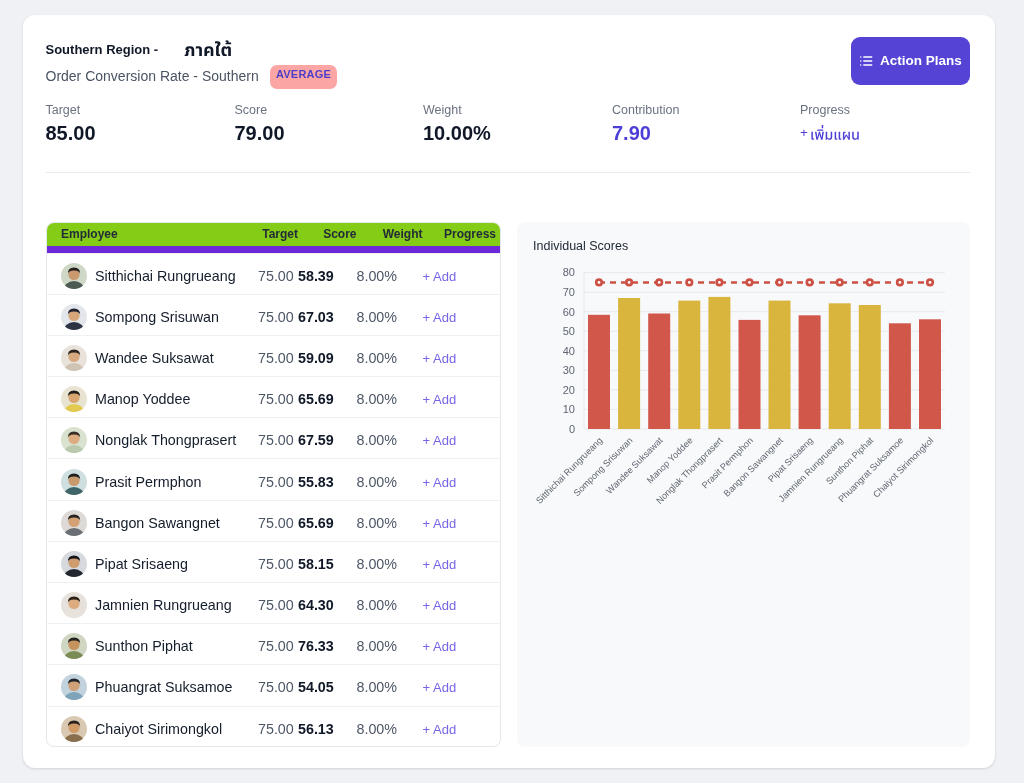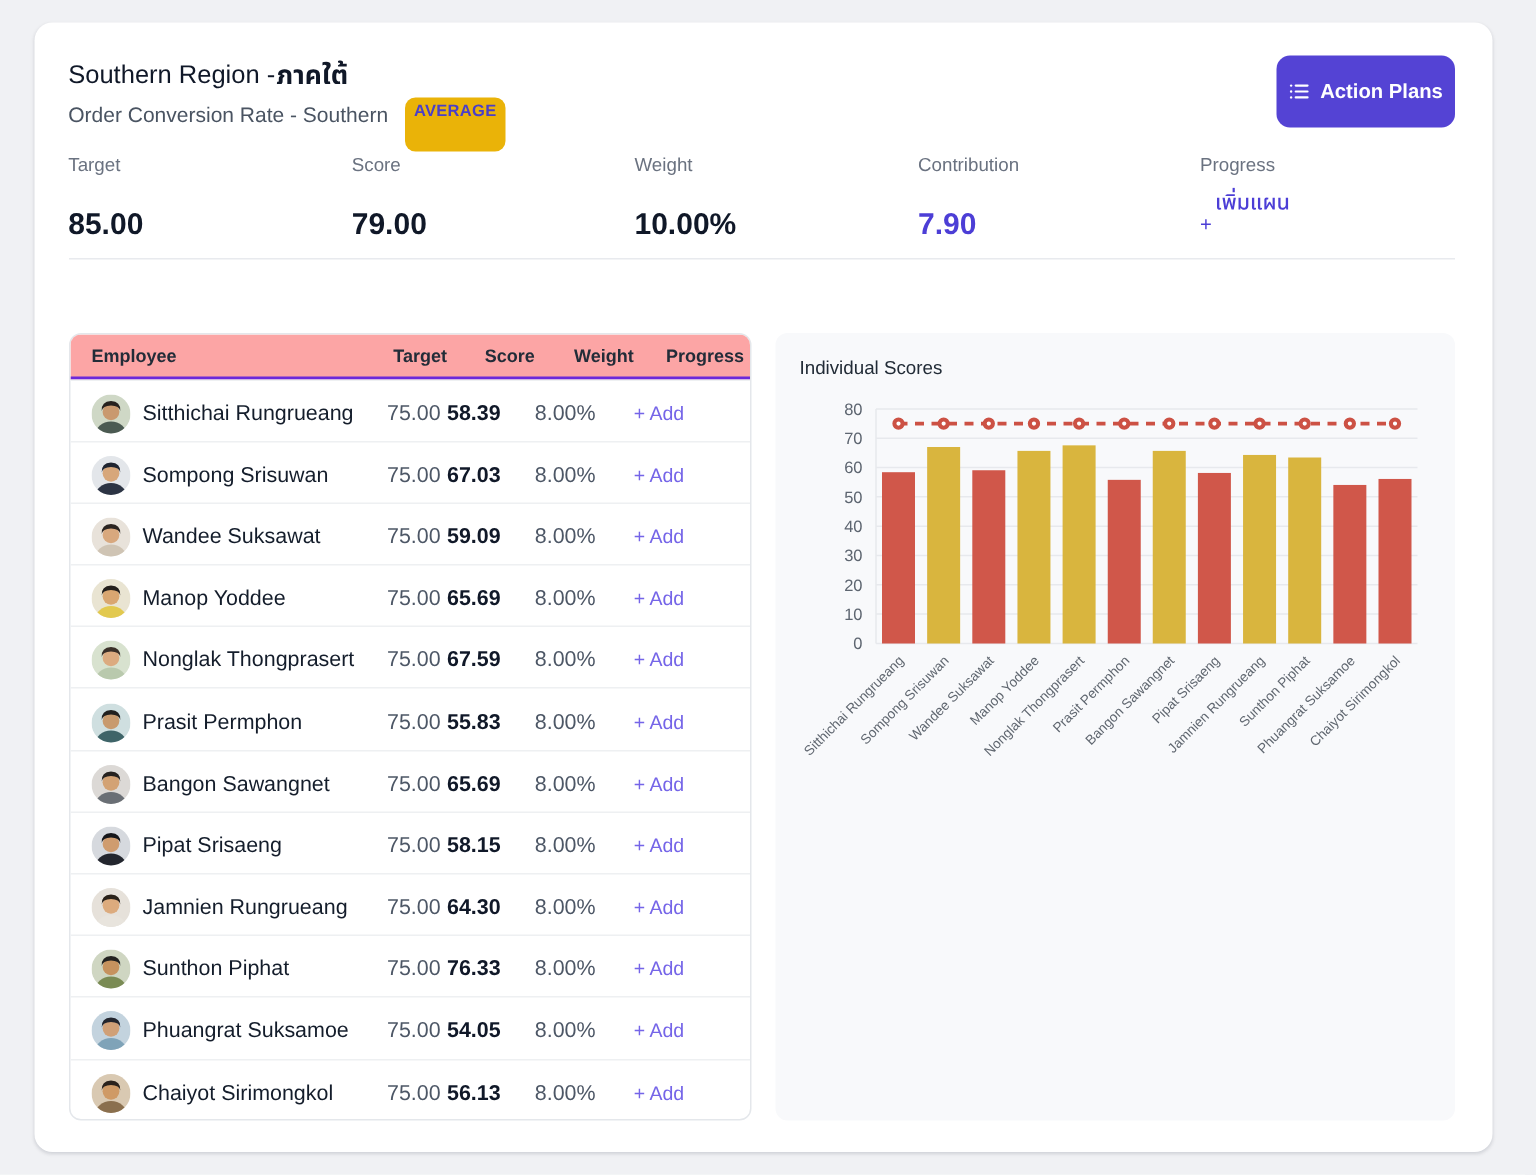--- a/index.html
+++ b/index.html
@@ -1,27 +1,27 @@
 <!DOCTYPE html>
 <html><head><meta charset="utf-8"><style>
 *{margin:0;padding:0;box-sizing:border-box}
 html,body{width:1024px;height:783px;background:#f0f1f4;font-family:"Liberation Sans",sans-serif;position:relative;overflow:hidden}
 .card{position:absolute;left:23px;top:15px;width:971.5px;height:752.5px;background:#fff;border-radius:12px;box-shadow:0 1px 3px rgba(16,24,40,.09),0 1px 2px rgba(16,24,40,.05)}
-.title{position:absolute;left:22.5px;top:26.5px;font-size:17px;font-weight:400;color:#101828;line-height:15px}
+.title{position:absolute;left:22.5px;top:26.5px;font-size:13px;font-weight:700;color:#101828;line-height:15px}
 .sub{position:absolute;left:22.5px;top:53.5px;font-size:14px;color:#4a5462;line-height:15px}
-.badge{position:absolute;left:247px;top:50px;height:36px;border-radius:7px;background:#eab308;color:#4a3fc8;font-size:11px;font-weight:700;letter-spacing:.2px;line-height:19.5px;padding:0 6px}
+.badge{position:absolute;left:247px;top:50px;height:24px;border-radius:7px;background:#fca5a5;color:#4a3fc8;font-size:11px;font-weight:700;letter-spacing:.2px;line-height:19.5px;padding:0 6px}
 .btn{position:absolute;left:828px;top:21.8px;width:119px;height:48px;border-radius:9px;background:#5443d4;color:#fff;font-size:13.5px;font-weight:700;display:flex;align-items:center;justify-content:center;gap:7px}
 .stat{position:absolute;top:88px;width:180px}
 .stat .lb{font-size:12.5px;color:#6a7280;line-height:14px}
-.stat .vl{font-size:20px;font-weight:700;color:#101828;line-height:24px;margin-top:21px}
+.stat .vl{font-size:20px;font-weight:700;color:#101828;line-height:24px;margin-top:4px}
 .purple{color:#4c3ed6!important}
 .divider{position:absolute;left:22.5px;top:157px;width:924px;height:1px;background:#e8eaee}
 .sect{position:absolute;left:23.5px;top:175px;font-size:13px;font-weight:700;color:#1b2430;line-height:15px}
 .tbl{position:absolute;left:22.5px;top:207px;width:455px;height:524.5px;border:1px solid #e4e7eb;border-radius:8px;background:#fff;overflow:hidden}
-.thead{display:flex;align-items:center;height:29.5px;background:#fca5a5;border-bottom:2px solid #6d28d9;font-size:12px;font-weight:700;color:#232c38;padding-left:14.5px;padding-right:3.5px}
+.thead{display:flex;align-items:center;height:29.5px;background:#84cc16;border-bottom:7px solid #6d28d9;font-size:12px;font-weight:700;color:#232c38;padding-left:14.5px;padding-right:3.5px}
 .row{display:flex;align-items:center;height:41.2px;border-top:1px solid #eef0f2;padding-left:14.5px;padding-right:3.5px;font-size:14.3px;color:#141d2b}
 .row:first-of-type{border-top:none}
 .av{width:26px;height:26px;margin-top:4px;flex:0 0 26px}
 .nm{margin-left:8px;white-space:nowrap;position:relative;top:2px}
 .c{text-align:left;color:#4d5766;position:relative;top:2px;flex:0 0 auto}
 .c b{color:#101828}
 .c1{margin-left:auto;width:40px}.c2{width:58.5px}.c3{width:66px}.c4{width:73.5px}
 .h1{flex:0 0 auto}.hc{text-align:right}
 .add{color:#7565e8;font-size:13px}
 .thead .c{top:0;color:#232c38}

